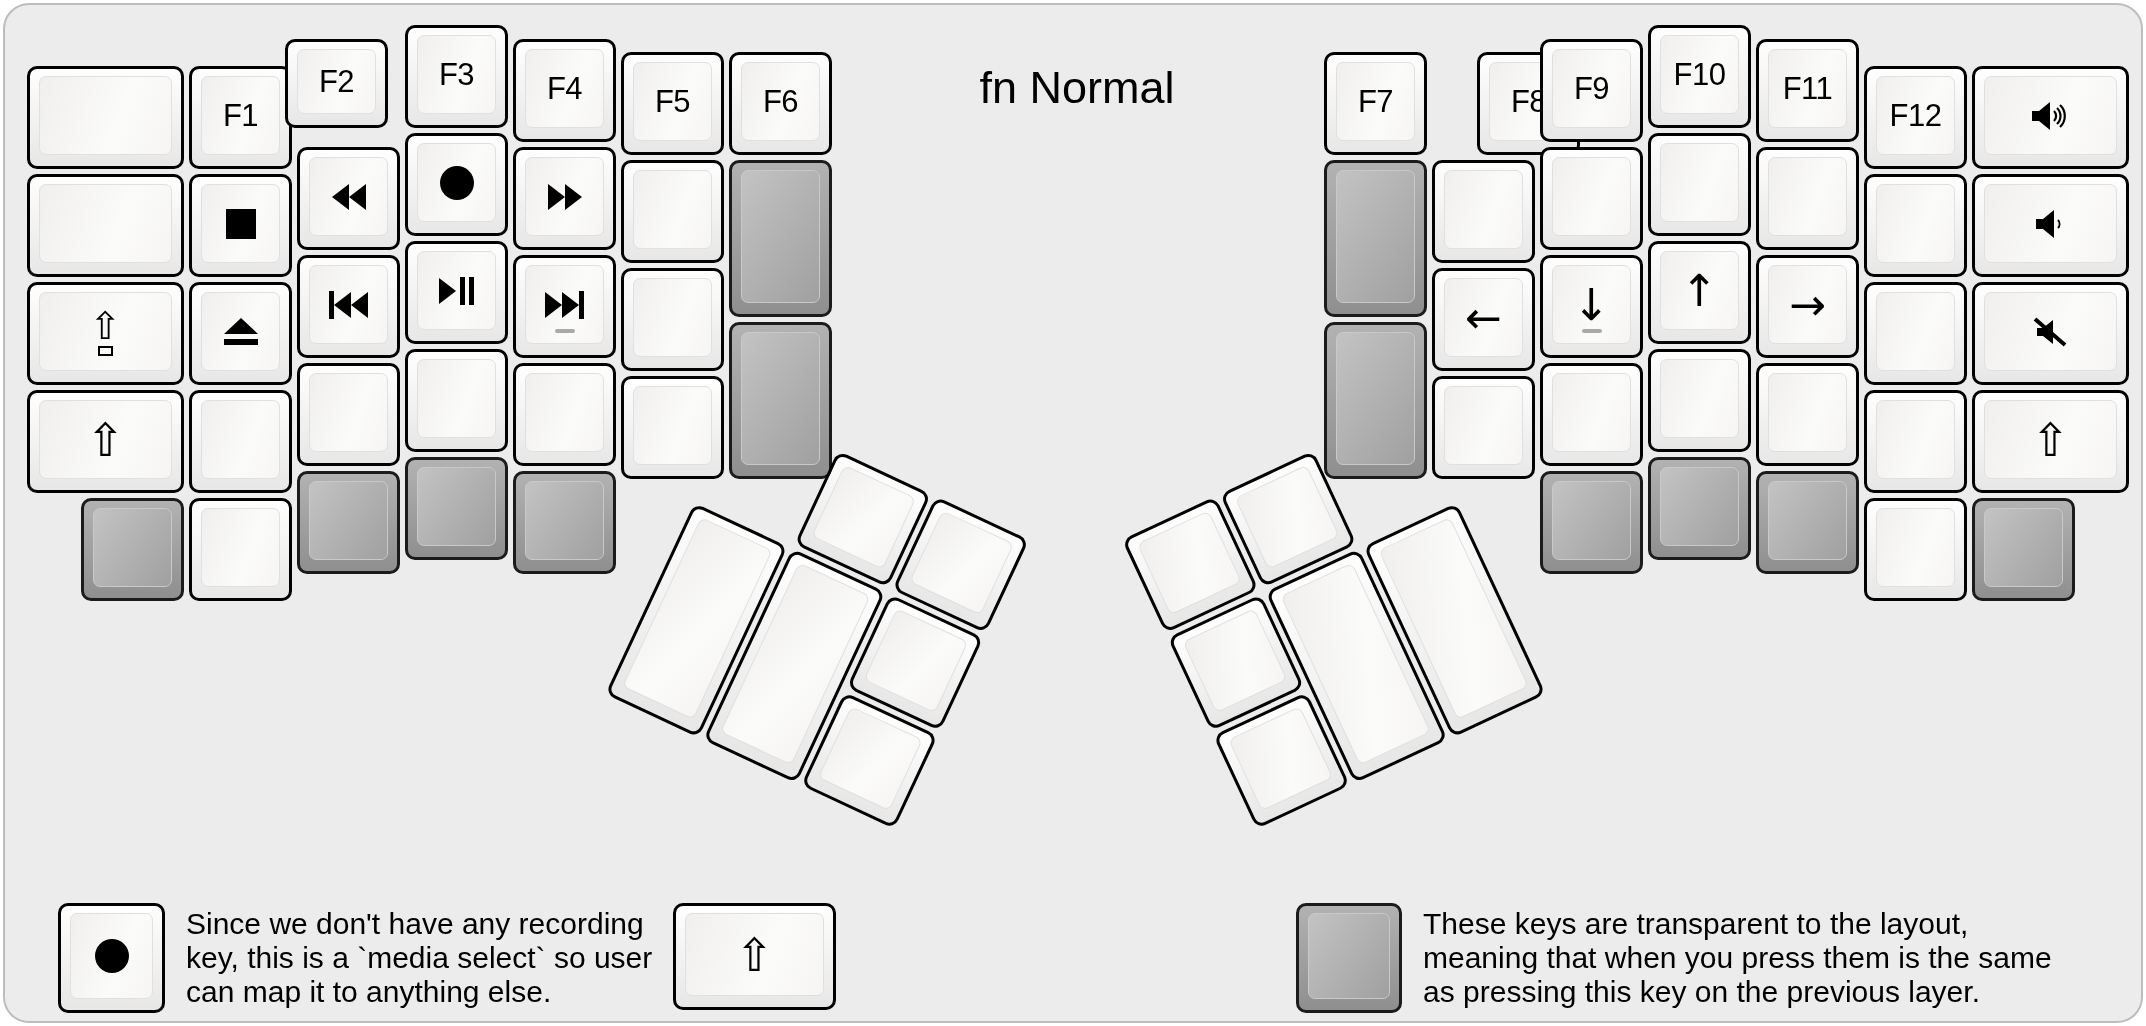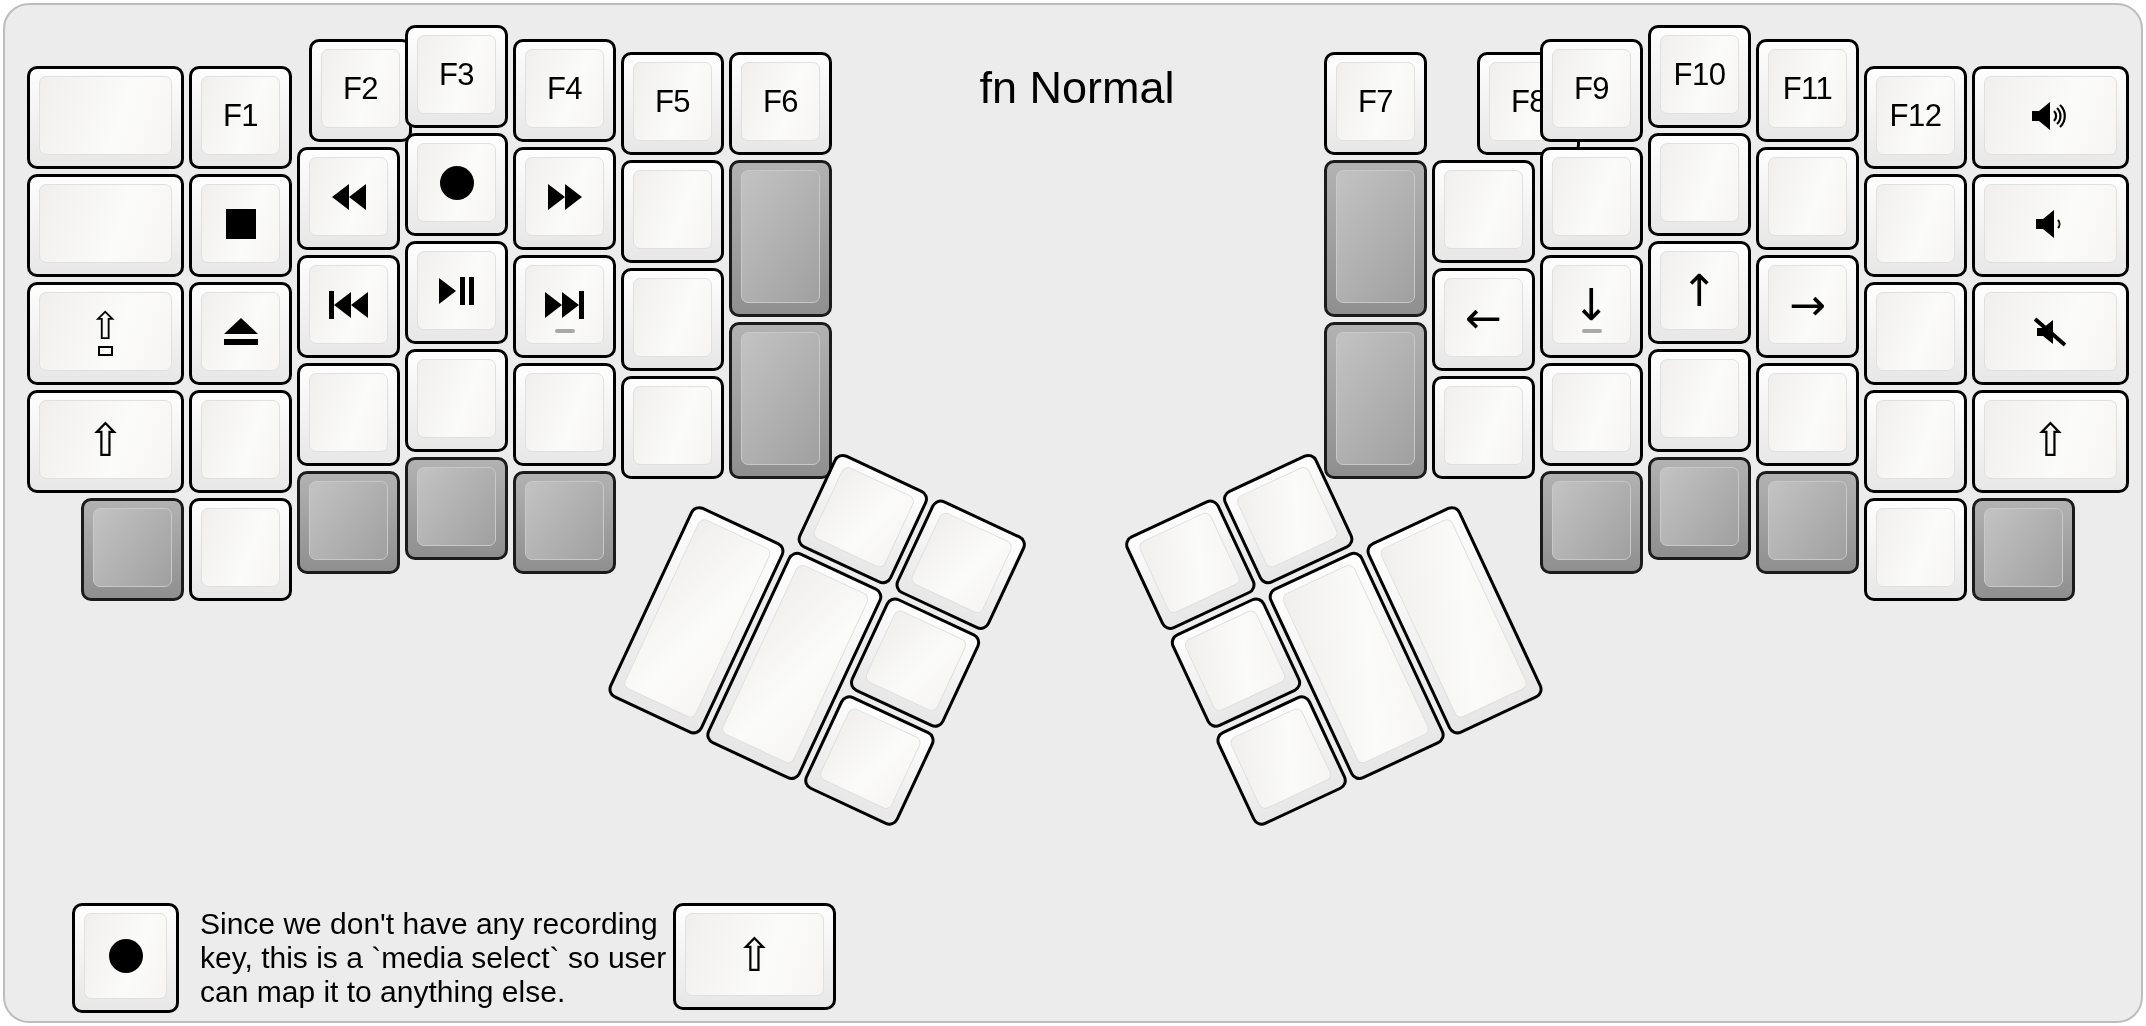--- a/index.html
+++ b/index.html
@@ -96,21 +96,21 @@
               <span class="ic-eject">
                 <span class="tri-u"></span>
                 <span class="ebar"></span>
               </span>
             </span>
           </div>
         </div>
         <div class="key" style="left: 184px; top: 385px; width: 103px; height: 103px;">
           <div class="keytop"></div>
         </div>
-        <div class="key" style="left: 304px; top: 34px; width: 103px; height: 103px;">
+        <div class="key" style="left: 280px; top: 34px; width: 103px; height: 89px;">
           <div class="keytop">
             <span class="klabel">F2</span>
           </div>
         </div>
         <div class="key" style="left: 292px; top: 142px; width: 103px; height: 103px;">
           <div class="keytop">
             <span class="kicon">
               <span class="icrow">
                 <span class="tri-l"></span>
                 <span class="tri-l"></span>
@@ -415,21 +415,21 @@
           </div>
           <div class="key" style="left: 108px; top: 108px; width: 103px; height: 211px;">
             <div class="keytop"></div>
           </div>
           <div class="key" style="left: 216px; top: 108px; width: 103px; height: 211px;">
             <div class="keytop"></div>
           </div>
         </div>
       </div>
 
-    <div class="legend-item" style="left:35px;top:898px;padding-left:32px;">
+    <div class="legend-item" style="left:21px;top:898px;padding-left:32px;">
       <span>
           <div class="key rel" style="width: 107px; height: 110px;">
             <div class="keytop">
               <span class="kicon">
                 <span class="ic-dot"></span>
               </span>
             </div>
           </div>
         </span>
       <div class="legend-text">Since we don't have any recording
@@ -440,14 +440,24 @@
       <span>
           <div class="key rel" style="width: 163px; height: 107px;">
             <div class="keytop">
               <span class="kicon">
                 <span class="uni">⇧</span>
               </span>
             </div>
           </div>
         </span>
     </div>
+    <div class="legend-item" style="left:1291px;top:898px;">
+      <span>
+          <div class="key gray rel" style="width: 106px; height: 110px;">
+            <div class="keytop"></div>
+          </div>
+        </span>
+      <div class="legend-text">These keys are transparent to the layout,
+meaning that when you press them is the same
+as pressing this key on the previous layer.</div>
+    </div>
   </div>
 </div>
 
 </body></html>

